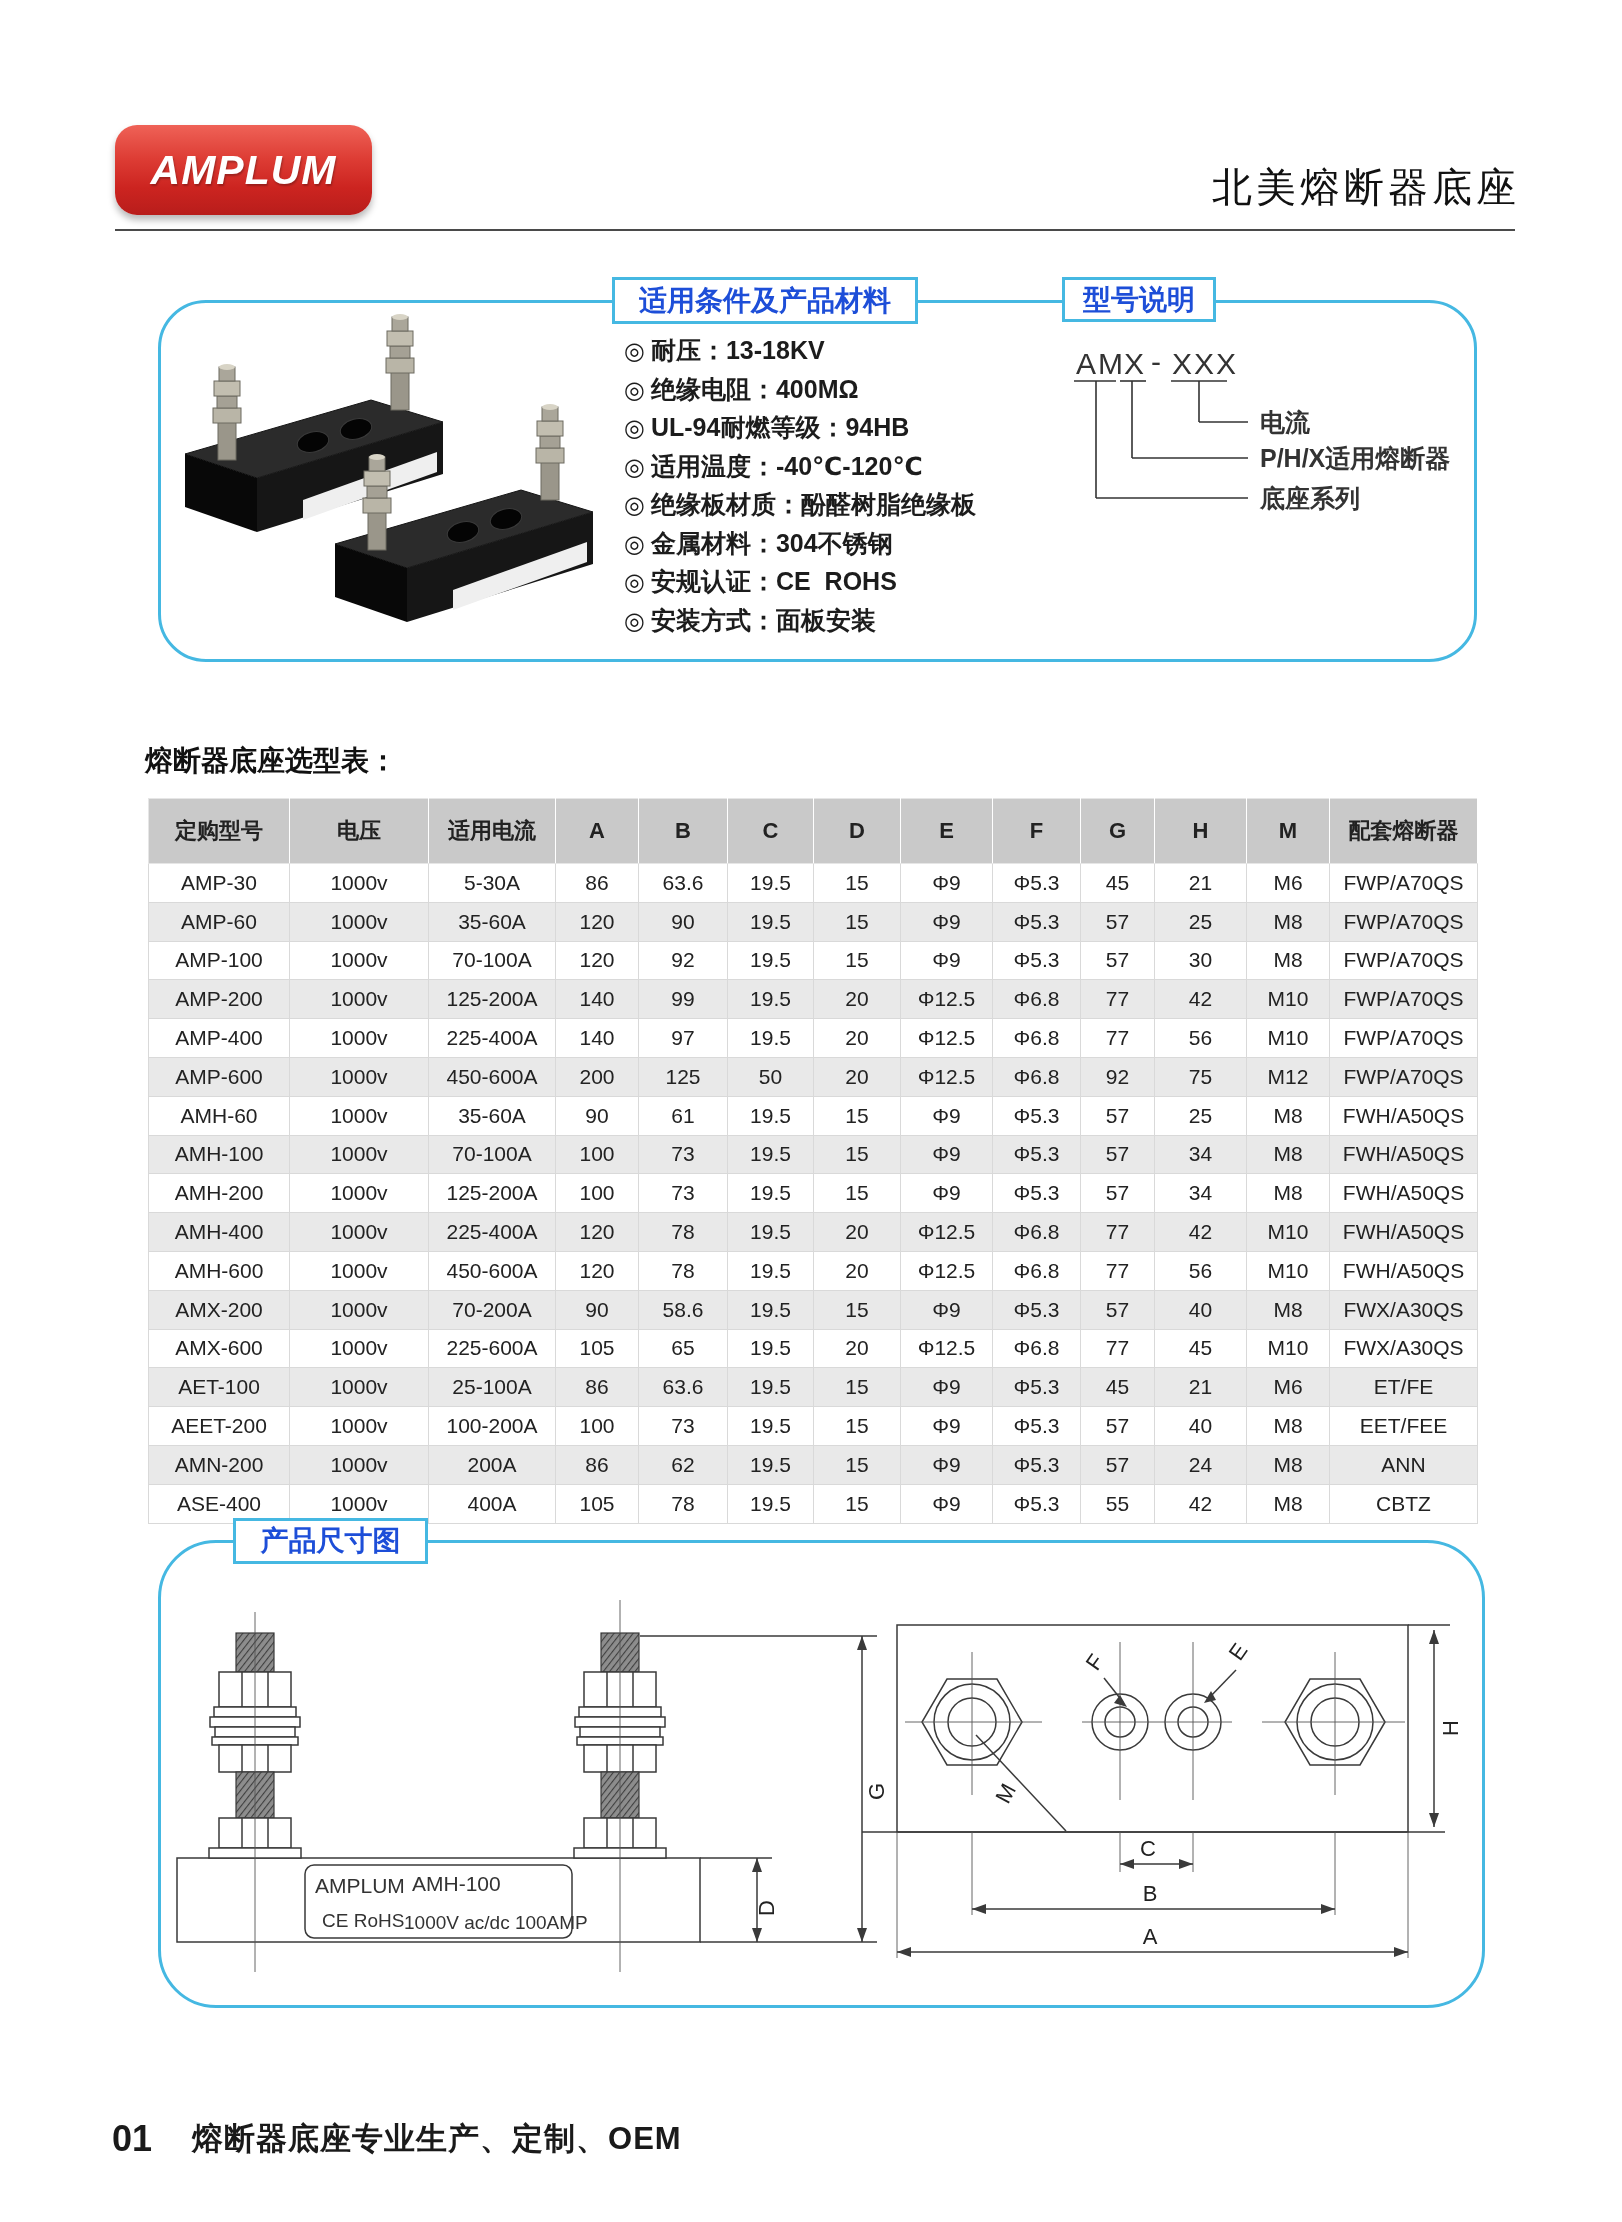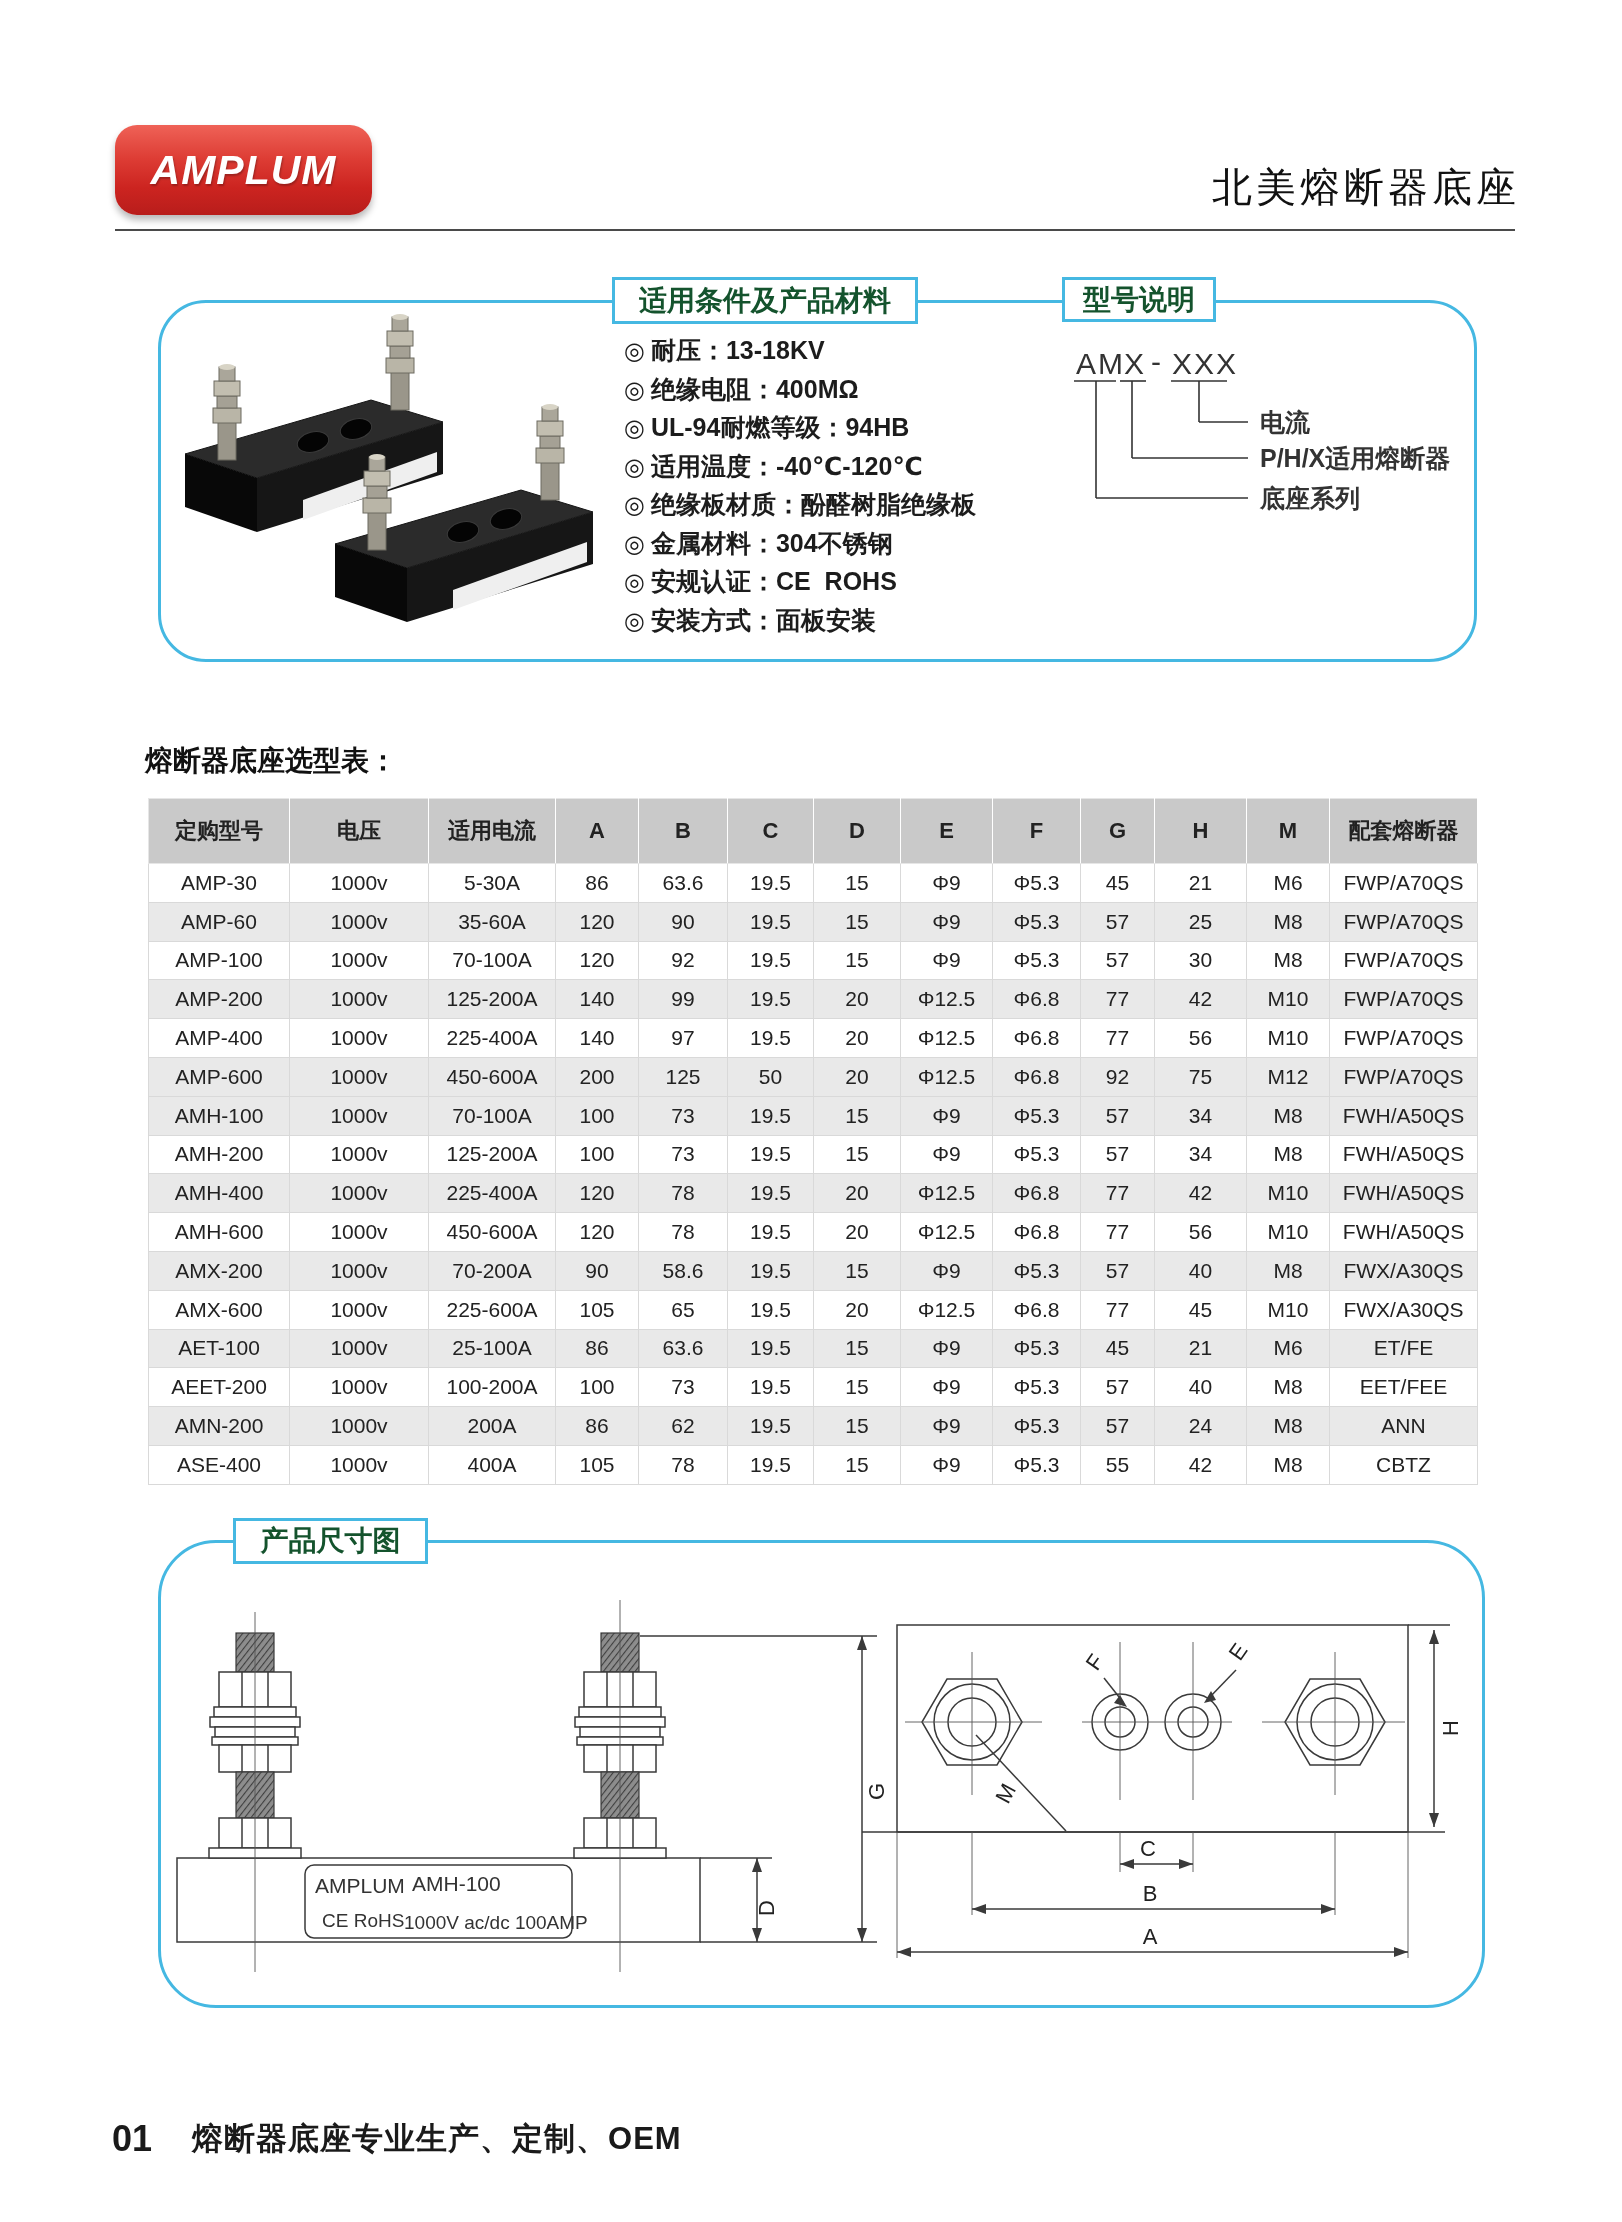--- a/index.html
+++ b/index.html
@@ -15,21 +15,21 @@
         text-shadow:1px 2px 2px rgba(0,0,0,.25);}
   .page-title{position:absolute;top:160px;right:102px;font-size:40px;font-weight:normal;
         letter-spacing:4px;color:#111;}
   .header-rule{position:absolute;left:115px;top:229px;width:1400px;height:2px;background:#4a4a4a;}
 
   
   .panel{position:absolute;border:3px solid #45b8e2;background:#fff;}
   .panel1{left:158px;top:300px;width:1313px;height:356px;border-radius:48px;}
   .panel2{left:158px;top:1540px;width:1321px;height:462px;border-radius:58px;}
   .panel-tab{position:absolute;background:#fff;border:3px solid #45b8e2;display:flex;
-        align-items:center;justify-content:center;font-weight:bold;font-size:28px;color:#14532d;z-index:3;}
+        align-items:center;justify-content:center;font-weight:bold;font-size:28px;color:#1d4ed8;z-index:3;}
   .tab1{left:612px;top:277px;width:300px;height:41px;}
   .tab2{left:1062px;top:277px;width:148px;height:39px;}
   .tab3{left:233px;top:1518px;width:189px;height:40px;}
 
   
   .cond-list{position:absolute;left:624px;top:334px;z-index:2;}
   .cond-item{display:flex;align-items:baseline;height:38.5px;font-size:25px;font-weight:600;color:#1c1c1c;}
   .cond-bullet{margin-right:6px;font-size:24px;}
   .cond-text{white-space:pre;}
 
@@ -278,20 +278,35 @@
           <td>200</td>
           <td>125</td>
           <td>50</td>
           <td>20</td>
           <td>Φ12.5</td>
           <td>Φ6.8</td>
           <td>92</td>
           <td>75</td>
           <td>M12</td>
           <td>FWP/A70QS</td>
+        </tr>
+        <tr>
+          <td>AMH-60</td>
+          <td>1000v</td>
+          <td>35-60A</td>
+          <td>90</td>
+          <td>61</td>
+          <td>19.5</td>
+          <td>15</td>
+          <td>Φ9</td>
+          <td>Φ5.3</td>
+          <td>57</td>
+          <td>25</td>
+          <td>M8</td>
+          <td>FWH/A50QS</td>
         </tr>
         <tr class="alt">
           <td>AMH-100</td>
           <td>1000v</td>
           <td>70-100A</td>
           <td>100</td>
           <td>73</td>
           <td>19.5</td>
           <td>15</td>
           <td>Φ9</td>

